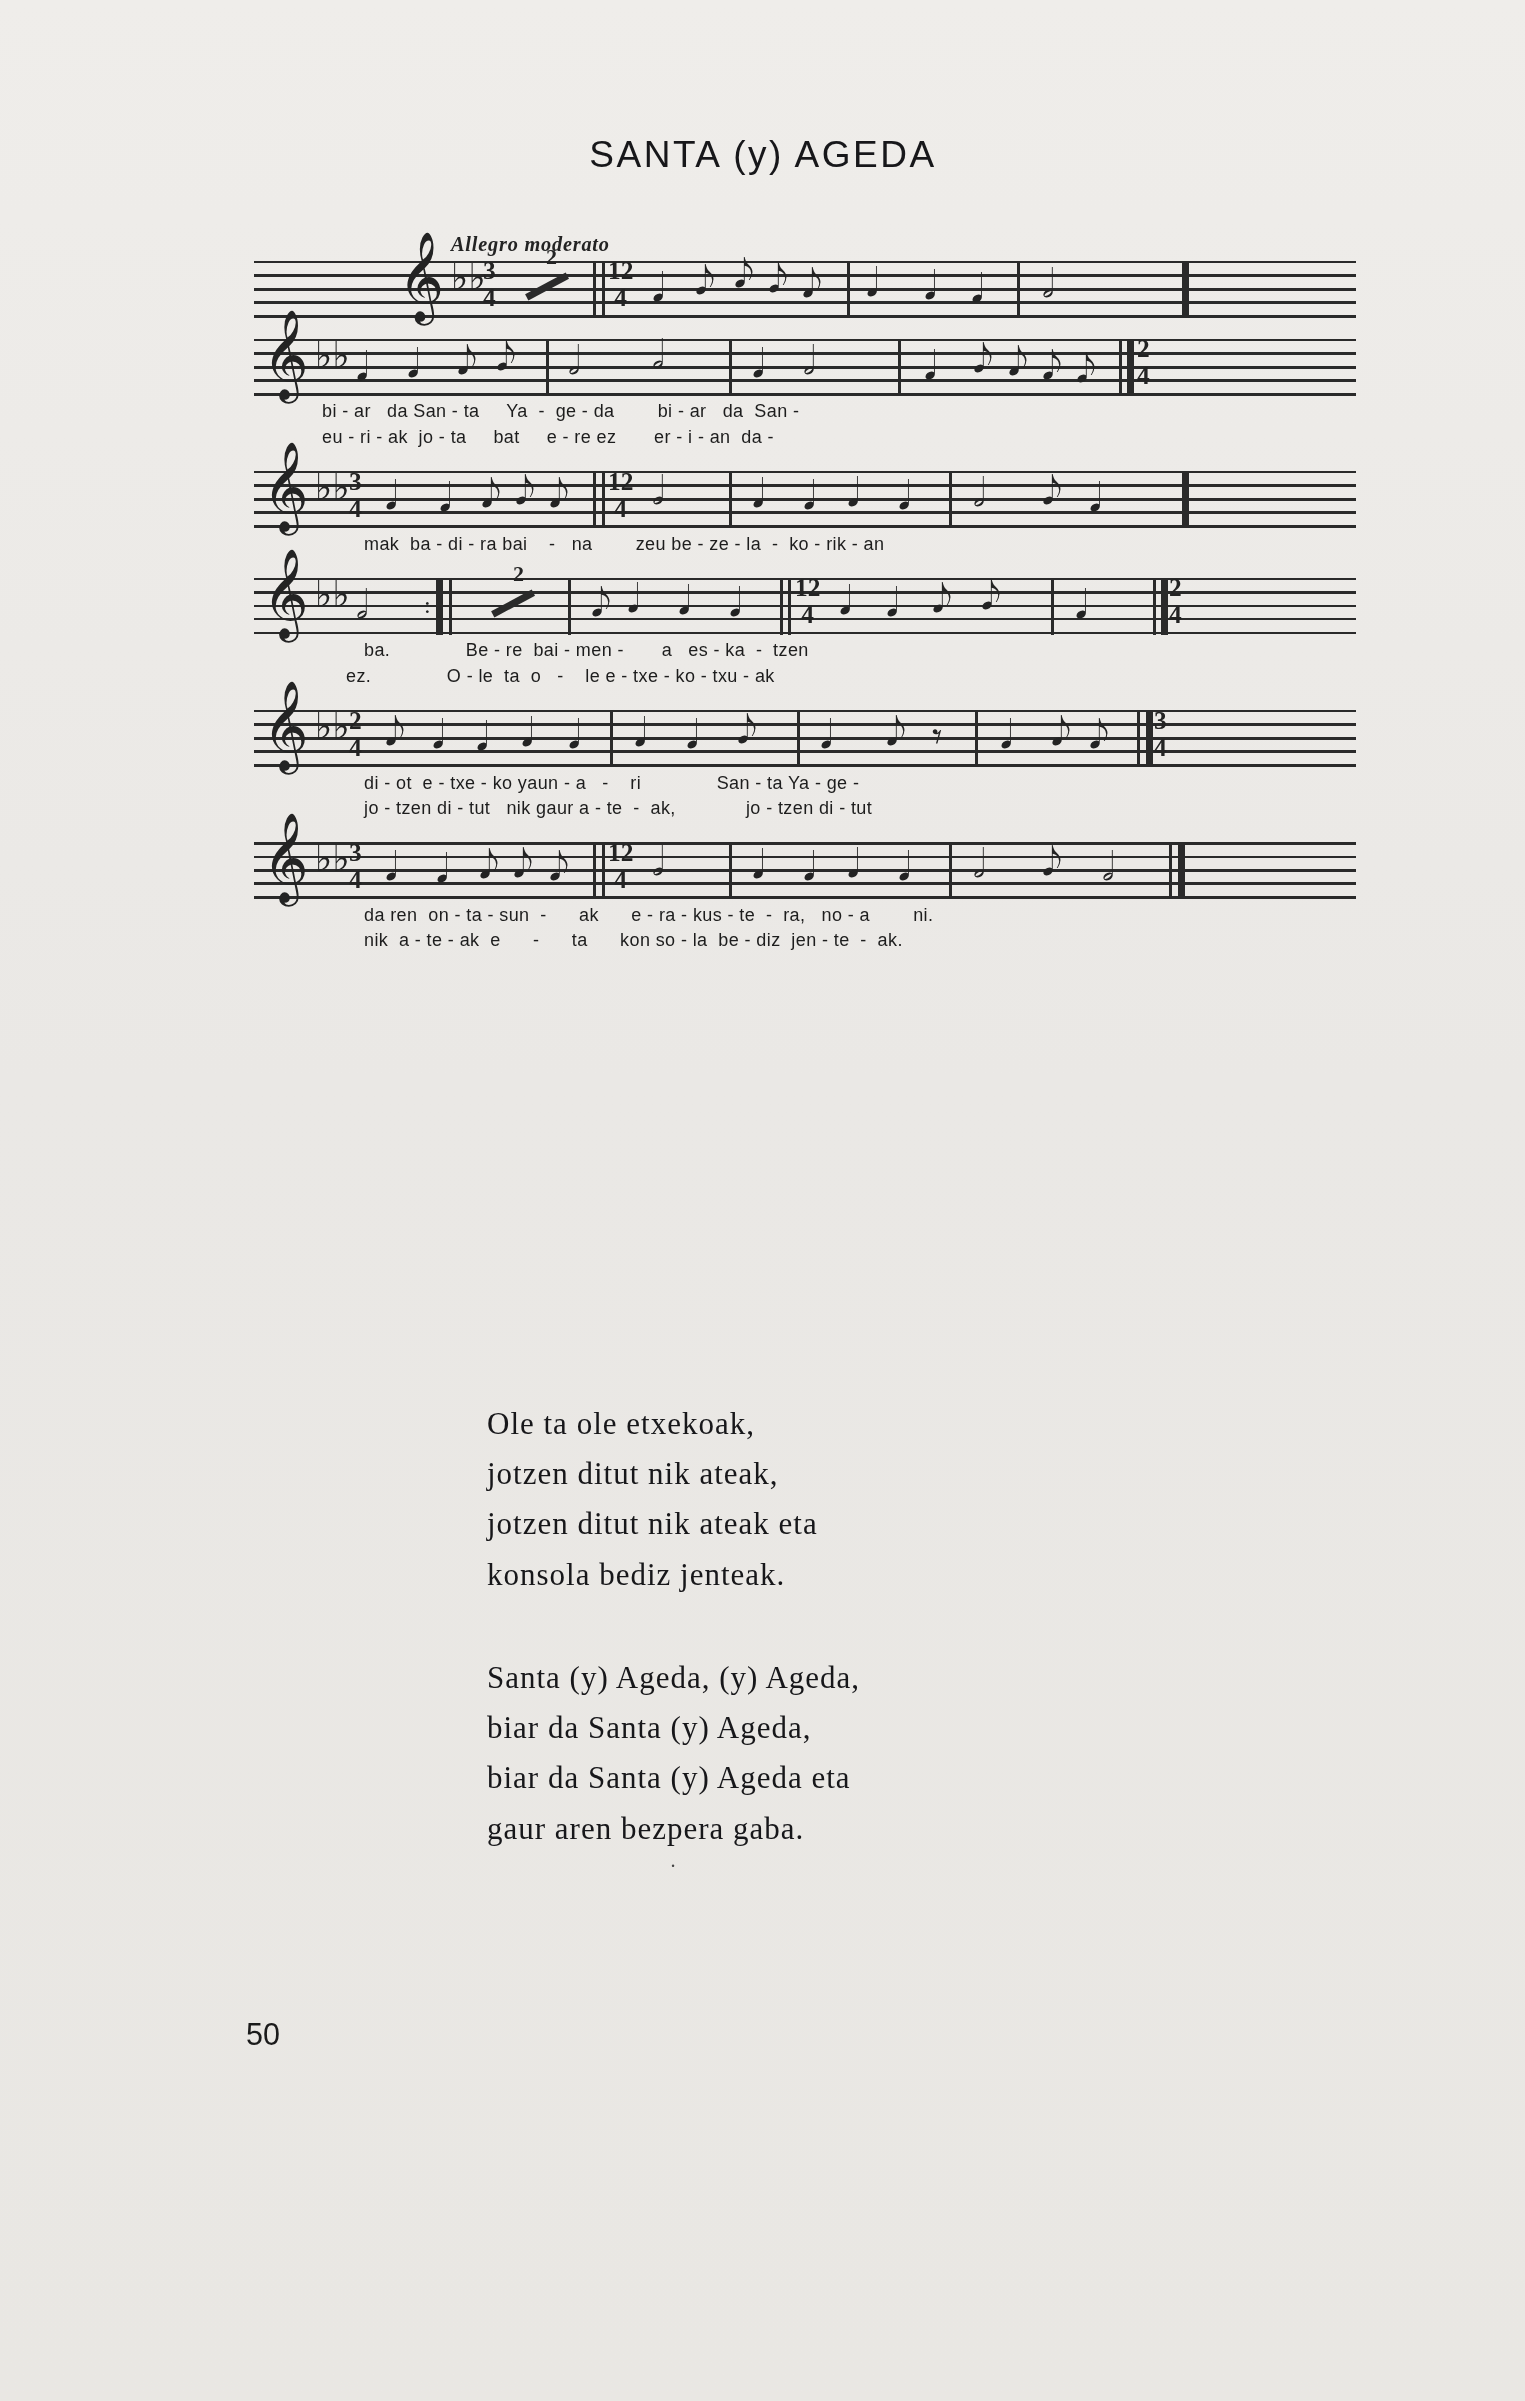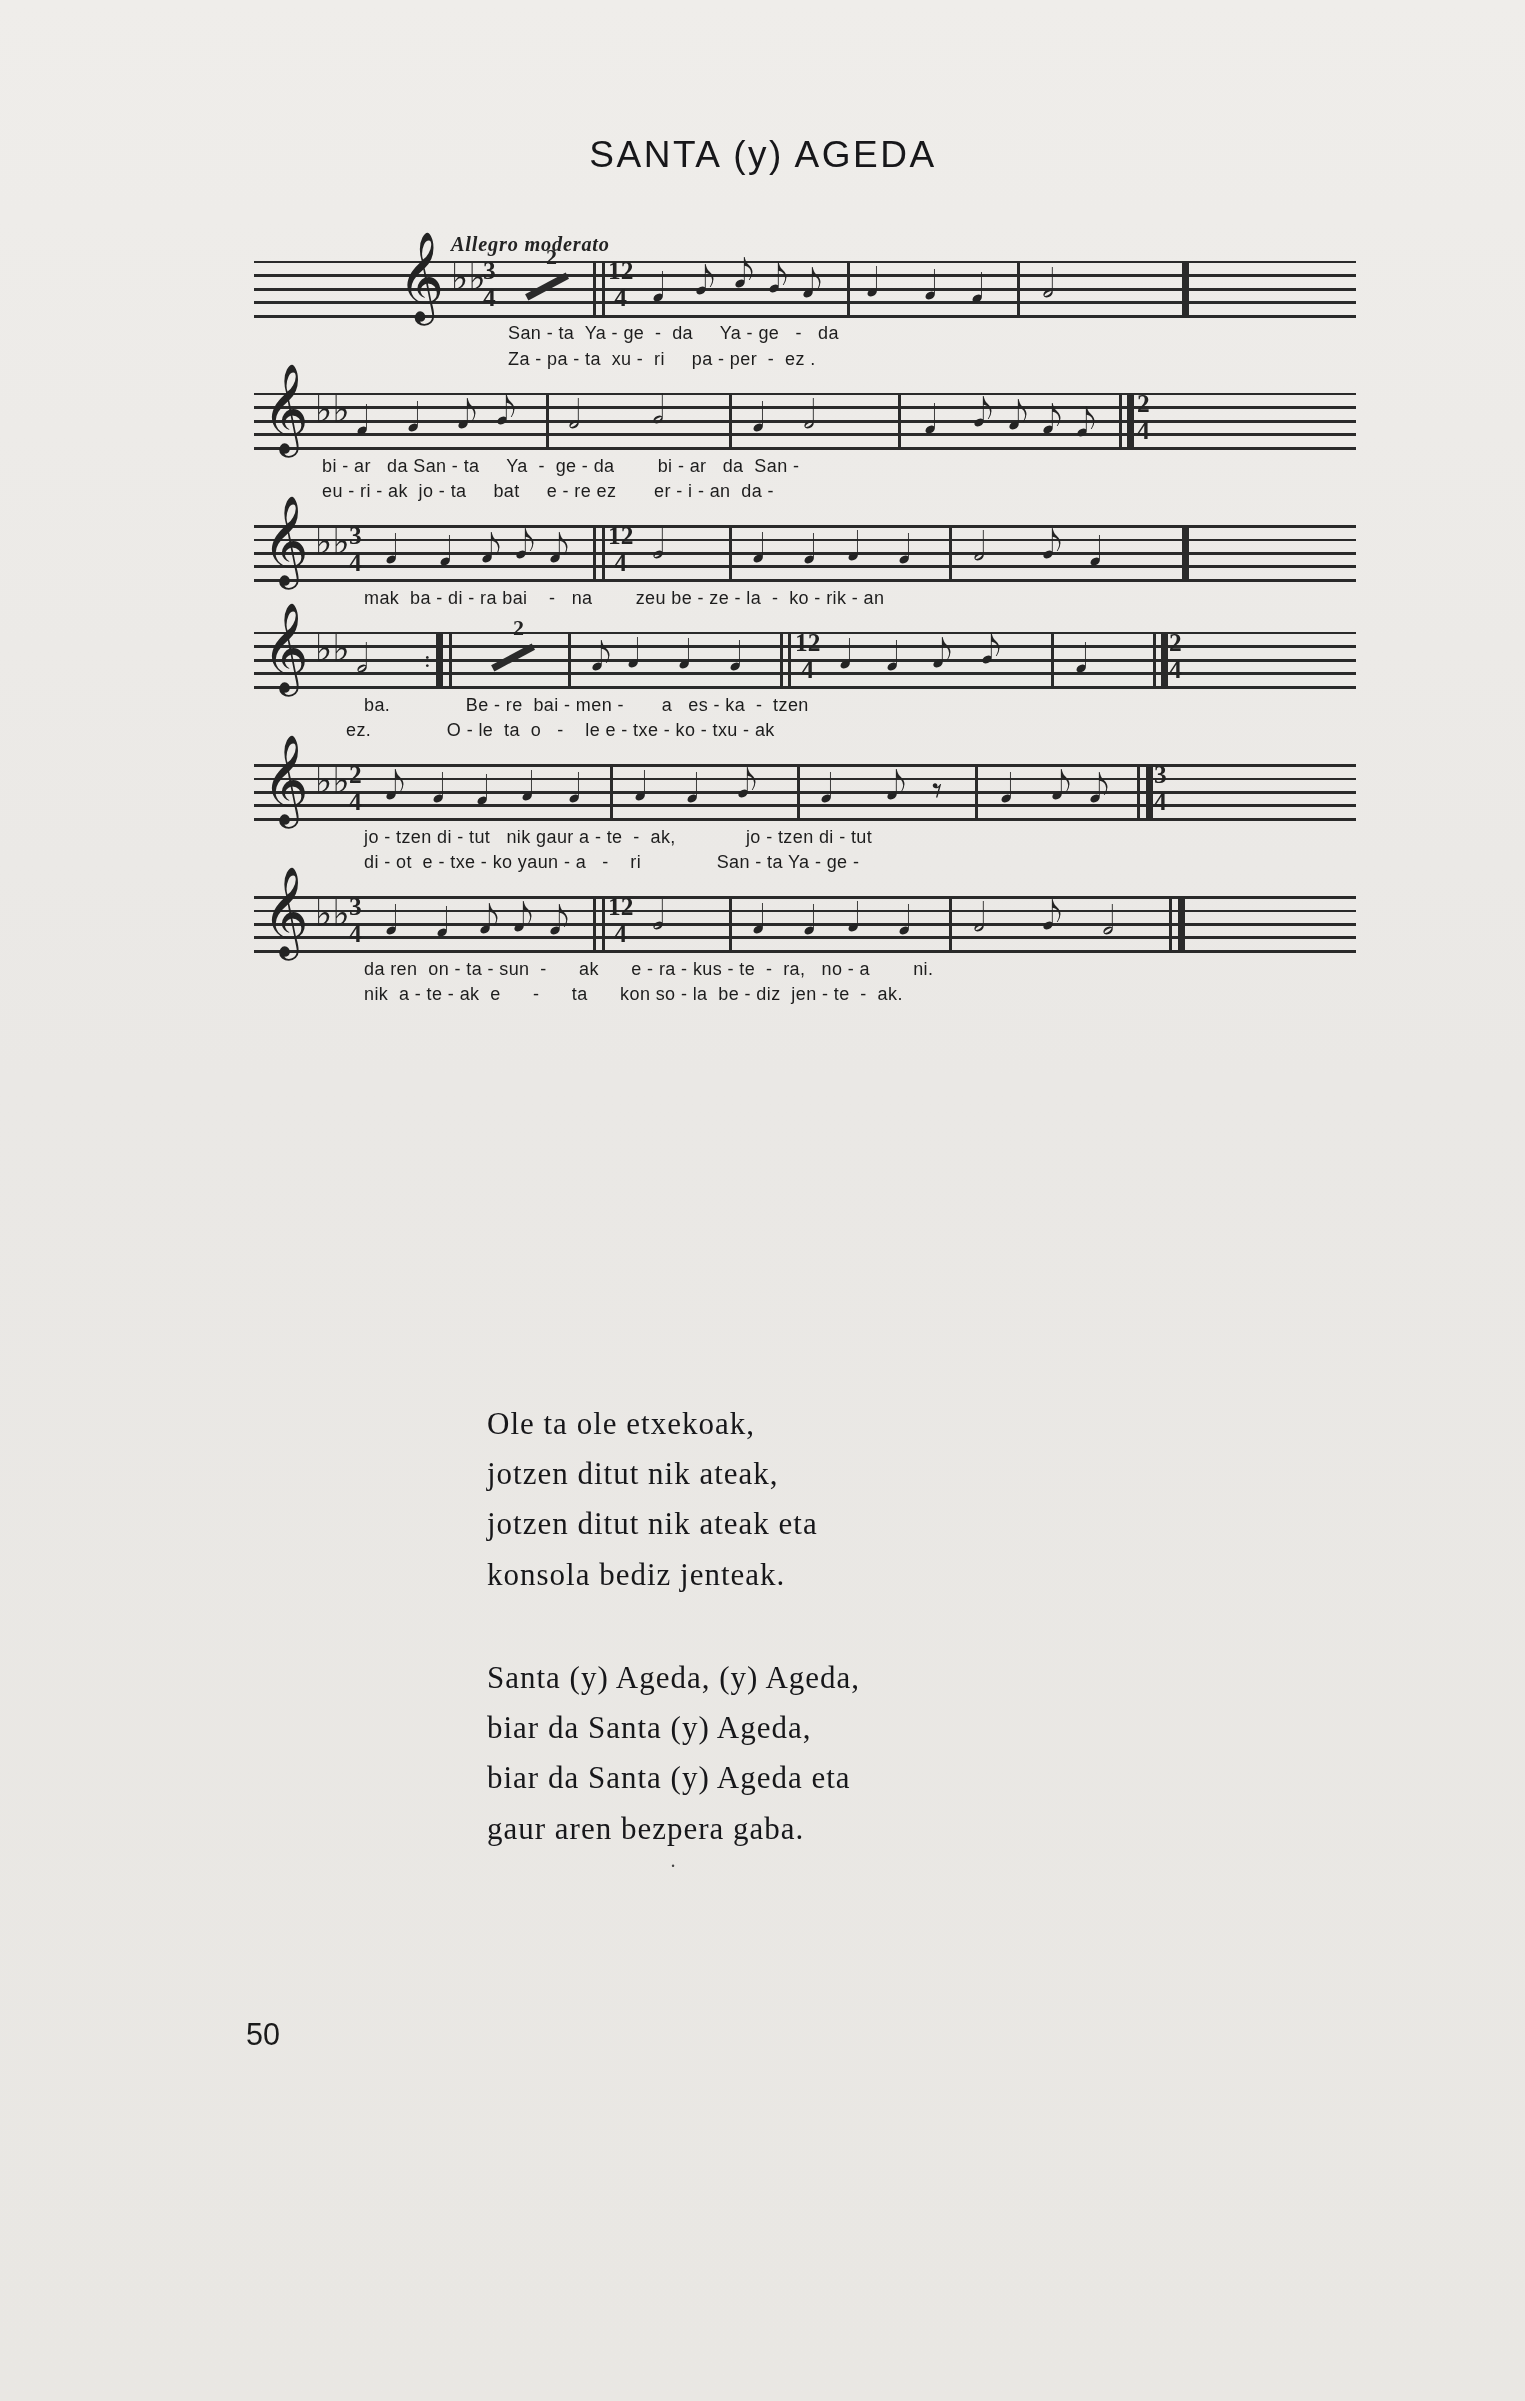--- a/index.html
+++ b/index.html
@@ -216,24 +216,20 @@
         <div class="note" style="left:480px; top:0px;">𝅘𝅥𝅮</div>
         <div class="note" style="left:514px; top:5.1px;">𝅘𝅥𝅮</div>
         <div class="note" style="left:548px; top:10.2px;">𝅘𝅥𝅮</div>
         <div class="barline" style="left:593px;"></div>
         <div class="note" style="left:612px; top:8.5px;">𝅘𝅥</div>
         <div class="note" style="left:670px; top:12px;">𝅘𝅥</div>
         <div class="note" style="left:717px; top:15.3px;">𝅘𝅥</div>
         <div class="barline" style="left:763px;"></div>
         <div class="note" style="left:788px; top:10.2px;">𝅗𝅥</div>
         <div class="barline thick" style="left:928px;"></div>
-      </div>
-      <div class="lyrics">
-        <div class="lyric-line"><span style="left:254px;">San - ta  Ya - ge  -  da     Ya - ge   -   da</span></div>
-        <div class="lyric-line"><span style="left:254px;">Za - pa - ta  xu -  ri     pa - per  -  ez .</span></div>
       </div>
     </div>
 
     <div class="system">
       <div class="staff">
         <div class="line l0"></div>
           <div class="line l1"></div>
           <div class="line l2"></div>
           <div class="line l3"></div>
           <div class="line l4"></div>
@@ -385,22 +381,22 @@
         <div class="note" style="left:797px; top:8.5px;">𝅘𝅥𝅮</div>
         <div class="note" style="left:835px; top:12px;">𝅘𝅥𝅮</div>
         <div class="barline" style="left:883px;"></div>
         <div class="barline thick" style="left:892px;"></div>
         <div class="timesig" style="left:900px;">
             <span>3</span>
             <span>4</span>
           </div>
       </div>
       <div class="lyrics">
+        <div class="lyric-line"><span style="left:110px;">di - ot  e - txe - ko yaun - a   -    ri              San - ta Ya - ge -</span></div>
         <div class="lyric-line"><span style="left:110px;">jo - tzen di - tut   nik gaur a - te  -  ak,             jo - tzen di - tut</span></div>
-        <div class="lyric-line"><span style="left:110px;">di - ot  e - txe - ko yaun - a   -    ri              San - ta Ya - ge -</span></div>
       </div>
     </div>
 
     <div class="system">
       <div class="staff">
         <div class="line l0"></div>
           <div class="line l1"></div>
           <div class="line l2"></div>
           <div class="line l3"></div>
           <div class="line l4"></div>

